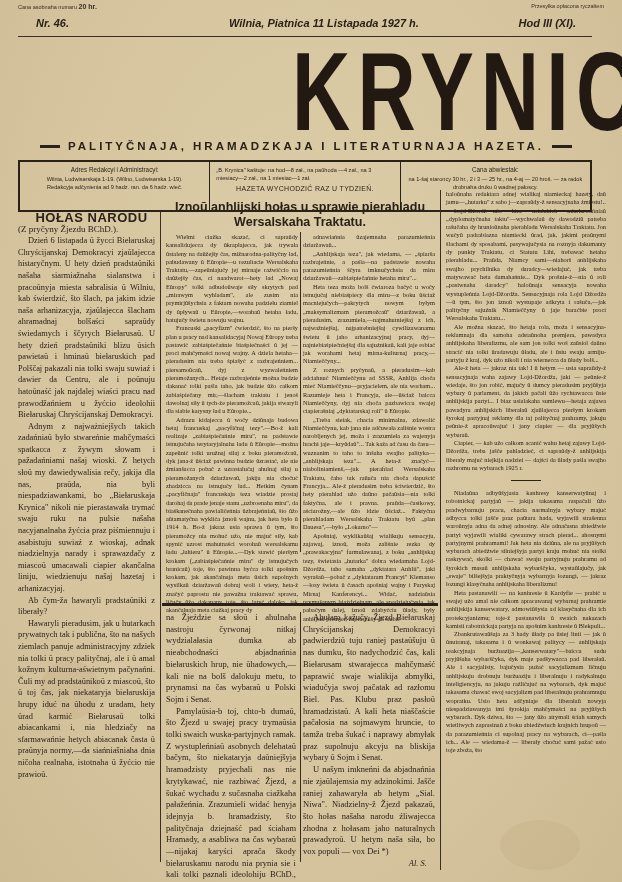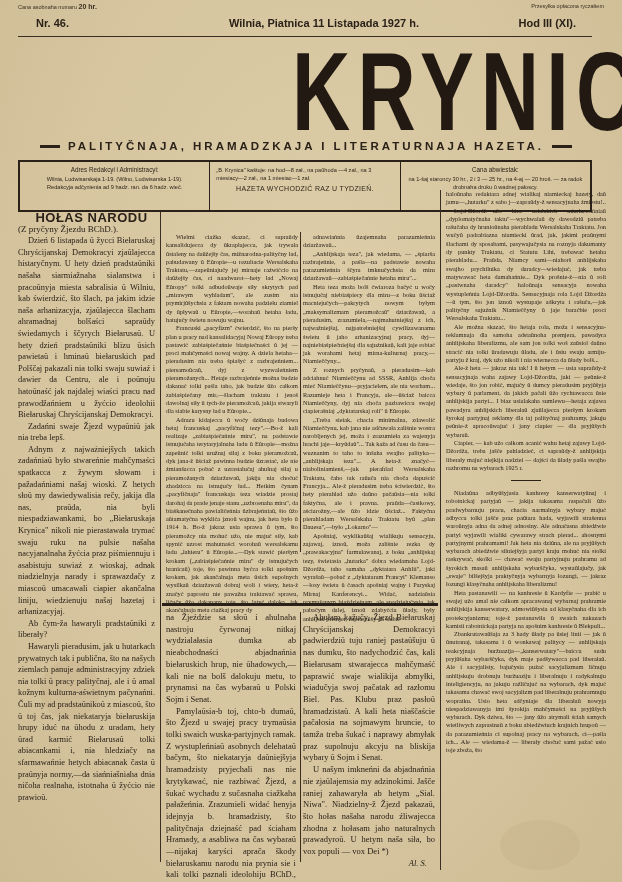--- a/index.html
+++ b/index.html
@@ -15,21 +15,21 @@
     background: radial-gradient(ellipse at 50% 40%, #ddcea9 0%, #d6c59f 60%, #cdbb93 100%);
   }
   .topline { position: absolute; top: 2px; left: 16px; right: 16px; height: 10px;
     font-family: "Liberation Sans", sans-serif; font-size: 5.5px; color: #3a2e22; }
   .topline .l { position: absolute; left: 2px; top: 1px; }
   .topline .l b { font-size: 7px; }
   .topline .r { position: absolute; right: 2px; top: 1px; }
   .dateline { position: absolute; top: 14px; left: 18px; right: 30px; height: 22px;
     border-bottom: 1px solid #3a2e22;
     font-family: "Liberation Sans", sans-serif; font-weight: bold; font-size: 11px; }
-  .dateline span { position: absolute; top: 3px; }
+  .dateline span { position: absolute; top: 3px; font-style: italic; }
   .dateline .n { left: 18px; }
   .dateline .d { left: 180px; margin-left: 31px; }
   .dateline .h { right: 16px; }
   .mast-left { position: absolute; left: 20px; top: 50px; width: 248px; height: 95px; }
   .mast-left .rule { height: 2px; background: #2a2118; margin-bottom: 3px; }
   .mast-left .rule.thin { height: 1px; }
   .mast-left .title {
     font-family: "Liberation Sans", sans-serif; font-weight: bold;
     font-size: 44px; letter-spacing: 0.5px; line-height: 58px;
     transform: scaleX(0.62); transform-origin: left center; white-space: nowrap;
@@ -109,32 +109,35 @@
     <div class="cell">
       <div class="head">Cana abwiestak:</div>
       <div>na 1-šaj staroncy 30 hr., 2 i 3 — 25 hr., na 4-aj — 20 hroš. — za radok drobnaha druku ŭ wadnej pałoscy.</div>
     </div>
   </div>
 
   <div class="col col1">
     <p class="h1">HOŁAS NARODU</p>
     <p class="h1sub">(Z pryčyny Žjezdu BChD.).</p>
     <p>Dzień 6 listapada ŭ žycci Biełaruskaj Chryścijanskaj Demokracyi zjaŭlajecca histaryčnym. U hety dzień pradstaŭniki našaha siarmiažnaha sialanstwa i pracoŭnyja miesta sabralisia ŭ Wilniu, kab świerdzić, što šlach, pa jakim idzie naša arhanizacyja, zjaŭlajecca šlacham ahramadnaj bolšaści sapraŭdy świedamych i ščyrych Biełarusaŭ. U hety dzień pradstaŭniki blizu ŭsich pawietaŭ i hminaŭ biełaruskich pad Polščaj pakazali nia tolki swaju suwiaź i dawier da Centru, ale i poŭnuju hatoŭnaść jak najdalej wiaści pracu nad prawodžańniem u žyćcio ideolohii Biełaruskaj Chryścijanskaj Demokracyi.</p>
-    <p>Zadańni swaje Žjezd wypaŭniŭ jak nia treba lepš.</p>
     <p>Adnym z najważniejšych takich zadańniaŭ było stwareńnie mahčymaści spatkacca z žywym słowam i pažadańniami našaj wioski. Z hetych słoŭ my dawiedywalisia rečy, jakija dla nas, praŭda, nia byli niespadziawankami, bo „Biełaruskaja Krynica" nikoli nie pierastawała trymać swaju ruku na pulsie našaha nacyjanalnaha žyćcia praz piśmiennuju i asabistuju suwiaź z wioskaj, adnak niadzielnyja narady i sprawazdačy z miascoŭ umacawali ciapier akančalna liniju, wiedzienuju našaj hazetaj i arhanizacyjaj.</p>
     <p>Ab čym-ža hawaryli pradstaŭniki z liberały?</p>
     <p>Hawaryli pieradusim, jak u hutarkach prywatnych tak i publična, što na našych ziemlach panuje administracyjny zdziek nia tolki ŭ pracy palityčnaj, ale i ŭ amal kožnym kulturna-aświetnym pačynańni. Čuli my ad pradstaŭnikoŭ z miascoŭ, što ŭ toj čas, jak niekataryja biełaruskija hrupy iduć na ŭhodu z uradam, hety ŭrad karmić Biełarusaŭ tolki abiacankami i, nia hledziačy na sfarmawańnie hetych abiacanak časta ŭ praŭnyja normy,—da siańniašniaha dnia ničoha realnaha, istotnaha ŭ žyćcio nie prawioŭ.</p>
 
   </div>
 
   <div class="vrule" style="left:160px;top:212px;height:650px;"></div>
   <div class="vrule" style="left:300px;top:232px;height:320px;"></div>
   <div class="vrule" style="left:300px;top:612px;height:250px;"></div>
   <div class="vrule" style="left:440px;top:190px;height:680px;"></div>
 
+  <div class="art2-head">
+    <div>Iznoŭ anhlijski hołas u sprawie pierahladu</div>
+    <div>Wersalskaha Traktatu.</div>
+  </div>
 
   <div class="col col2a small">
     <p>Wielmi ciažka skazać, ci sapraŭdy kansalidujecca dy ŭkrapłajecca, jak trywała ŭstaleny na daŭžejšy čas, mižnarodna-palityčny ład, pabudawany ŭ Eŭropie—u rezultacie Wersalskaha Traktatu,—zapeŭniajučy jej mirnaje raźwićcio na daŭžejšy čas, ci naadwarot—hety ład „Nowaj Eŭropy" tolki adbudoŭwaje siły skrytych pad „mirawym wyhladam", ale zusim nia prymirjŭšychsia z faktam nowaha padziełu ziamiel dy ŭpływaŭ u Eŭropie,—worahaŭ hetaha ładu, hatujučy świetu nowuju wajnu.</p>
     <p>Francuski „pacyfizm" ćwierdzić, što na pieršy plan u pracy nad kansalidacyjaj Nowaj Eŭropy treba pastawić zabiaśpiečańnie biaśpiečnaści ŭ jej — proci mahčymaści nowaj wajny. A dziela hetaha—pieradusim nia treba śpiašyć z razbrajeńniem... piersamoŭcaŭ, dyj z wyzwaleńniem pieramožanych... Hetaje razbrajeńnie možna budzie dakanać tolki paśla taho, jak budzie ŭžo całkom zabiaśpiečany mir,—šlacham traktatu i jenoš dawolnaj siły ŭ tych-že pieramožcaŭ, jakija stwaryli dla siabie karysny ład u Eŭropie...</p>
     <p>Adrazu kidajecca ŭ wočy dziŭnaja budowa hetaj francuskaj „pacyfičnaj tezy".—Bo-ž kali realizaje „zabiaśpiečańnie miru", na padstawie istnujučaha terytaryjalnaha ładu ŭ Eŭropie—možna zapeŭnić tolki uružnaj siłaj z boku pieramožcaŭ, dyk jana-ž ŭściaž pawinna budzie ŭzrastać, ale nie źmianšacca pobač z uzrastalučaj ahulnaj siłaj u pieramožanych dziaržawaŭ, jakija nia chočuć zhadzicca na istnujučy ład... Hetkim čynam „pacyfičnaja" francuskaja teza wiadzie prostaj darohaj da prade jenaje stanu „uzbroenaha miru", da biaśkanečnaha pawialičeńnia ŭzbrajeńniaŭ, što ŭžo aŭtamatyčna wyklića jznoŭ wajnu, jak heta było ŭ 1914 h. Bo-ž jakraz usia sprawa ŭ tym, što pieramožcy nia mohuć užo, nie majuć siły, kab spynić uzrost mahutnaści worohaŭ wersalskamu ładu „łahieru" ŭ Eŭropie...—Dyk stawić pieršym krokam („zabiaśpiečańnie miru" dy istnujučych hranicaŭ) toje, što pawinna byćca tolki apošnim krokam, jak akančalnaja meta ŭsich supolnych wysilkaŭ dziaržawaŭ dobraj woli i wiery, heta-ž značyć paprostu nie pawažna traktawać sprawu, ličučy ŭžo dakanany toje, što latyć daloka, jak akančalnaja meta ciažkaj pracy dy</p>
   </div>
   <div class="col col2b small">
     <p>adnawiańnia ŭzajemnaha parazumieńnia dziaržawaŭ...</p>
     <p>„Anhlijskaja teza", jak wiedama, — „śpiarša razbrajeńnie, a paśla—na padstawie nowaha parazumieńnia ščyra imknučychsia da miru dziaržawaŭ—zabiaśpiečańnie hetaha miru"...</p>
     <p>Heta teza moža bolš ćwiaroza bačyć u wočy istnujučaj niebiaśpiecy dla miru—z boku ŭściaž macniejučych—pakrytych nowym byłym „maksymalizmam pieramožcaŭ" dziaržawaŭ, a pieradusim, zrazumieła,—najmahutniejšaj z ich, najwažniejšaj, najpatrebniejšaj cywilizawanamu świetu ŭ jaho arhanizacyjnaj pracy, dyj—najniebiaśpiečniejšaj dla sajuźnikaŭ, kali jaje robiać jak worahami hetaj mirna-kulturnaj pracy,—Niamieččyny...</p>

